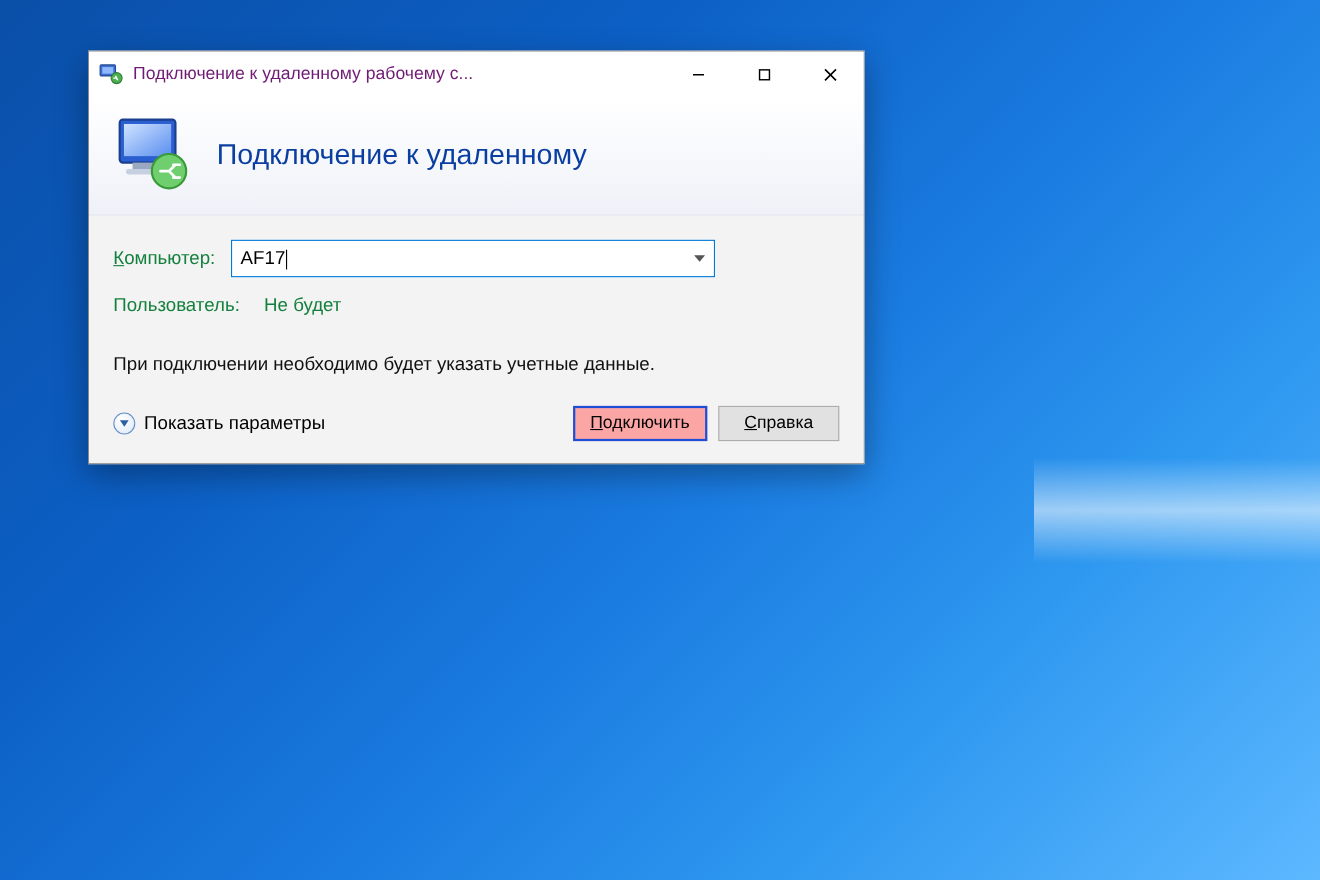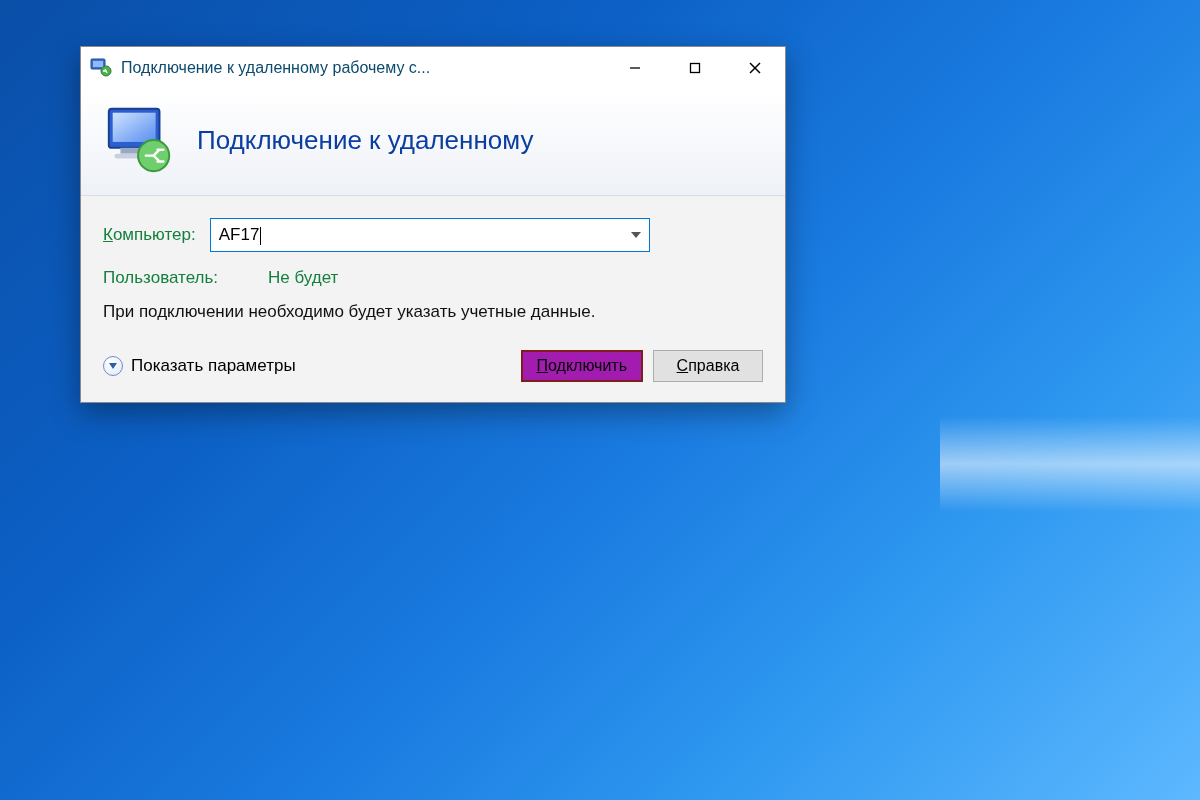--- a/index.html
+++ b/index.html
@@ -17,21 +17,21 @@
   .window {
     position: absolute; left: 80px; top: 46px; width: 706px;
     background: #ffffff; border: 1px solid #8a8a8a;
     box-shadow: 0 10px 28px rgba(0,0,0,0.35);
   }
   .titlebar {
     height: 42px; display: flex; align-items: center; padding: 0 0 0 8px;
     background: #fff;
   }
   .titlebar .app-icon { width: 24px; height: 24px; margin-right: 8px; }
-  .titlebar .title-text { font-size: 16px; color: #0c4a6e; flex: 0 1 auto; white-space: nowrap; overflow: hidden; text-overflow: ellipsis; max-width: 380px; }
+  .titlebar .title-text { font-size: 16px; color: #701a75; flex: 0 1 auto; white-space: nowrap; overflow: hidden; text-overflow: ellipsis; max-width: 380px; }
   .titlebar .spacer { flex: 1; }
   .win-controls { display: flex; height: 100%; }
   .win-btn { width: 60px; height: 100%; display: flex; align-items: center; justify-content: center; background: transparent; border: none; }
   .win-btn svg { stroke: #000; }
   .banner {
     background: linear-gradient(to bottom, #ffffff 0%, #f5f7fb 60%, #eef1f7 100%);
     border-bottom: 1px solid #d9dde3;
     padding: 12px 20px 16px 20px;
     display: flex; align-items: center; gap: 18px;
   }
@@ -45,37 +45,37 @@
   .label { font-size: 17px; color: #15803d; }
   .underline-first::first-letter { text-decoration: underline; }
   .combo {
     margin-left: 14px; flex: 1; max-width: 440px; height: 34px;
     border: 1px solid #0078d7; background: #fff;
     display: flex; align-items: center; padding: 0 8px;
     font-size: 17px;
   }
   .combo .value { flex: 1; }
   .combo .caret { width: 0; height: 0; border-left: 5px solid transparent; border-right: 5px solid transparent; border-top: 6px solid #555; }
-  .user-row { display: flex; align-items: center; gap: 50px; margin-bottom: 13px; }
+  .user-row { display: flex; align-items: center; gap: 22px; margin-bottom: 32px; }
   .hint { font-size: 17px; color: #111; line-height: 1.35; margin-bottom: 26px; max-width: 520px; }
   .footer { display: flex; align-items: center; }
   .show-params { display: flex; align-items: center; gap: 8px; font-size: 17px; color: #000; }
   .expand-icon {
     width: 20px; height: 20px; border-radius: 50%; border: 1px solid #6a8ecb;
     background: radial-gradient(circle at 35% 30%, #fff, #dce8f7);
     display: flex; align-items: center; justify-content: center;
   }
   .expand-icon .tri { width: 0; height: 0; border-left: 4px solid transparent; border-right: 4px solid transparent; border-top: 6px solid #2b5fa4; }
   .footer .spacer { flex: 1; }
   .btn {
     min-width: 110px; height: 32px; padding: 0 14px;
     background: #e1e1e1; border: 1px solid #adadad;
     font-size: 16px; font-family: inherit; margin-left: 10px;
   }
-  .btn.default { border: 2px solid #7f1d1d; background: #a21caf; }
+  .btn.default { border: 2px solid #1d4ed8; background: #fca5a5; }
   .cursor-blink { display:inline-block; width:1px; height:18px; background:#000; vertical-align:middle; margin-left:1px; animation: blink 1s step-end infinite; }
   @keyframes blink { 50% { opacity: 0; } }
 </style>
 </head>
 <body>
 
 <div class="desktop">
   <div class="light-beam"></div>
 
   <div class="window">

